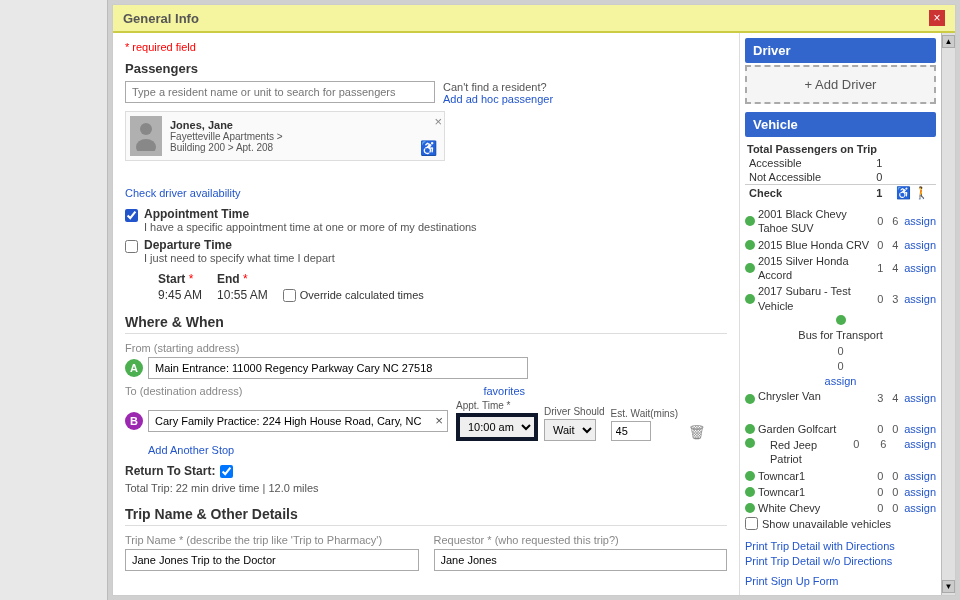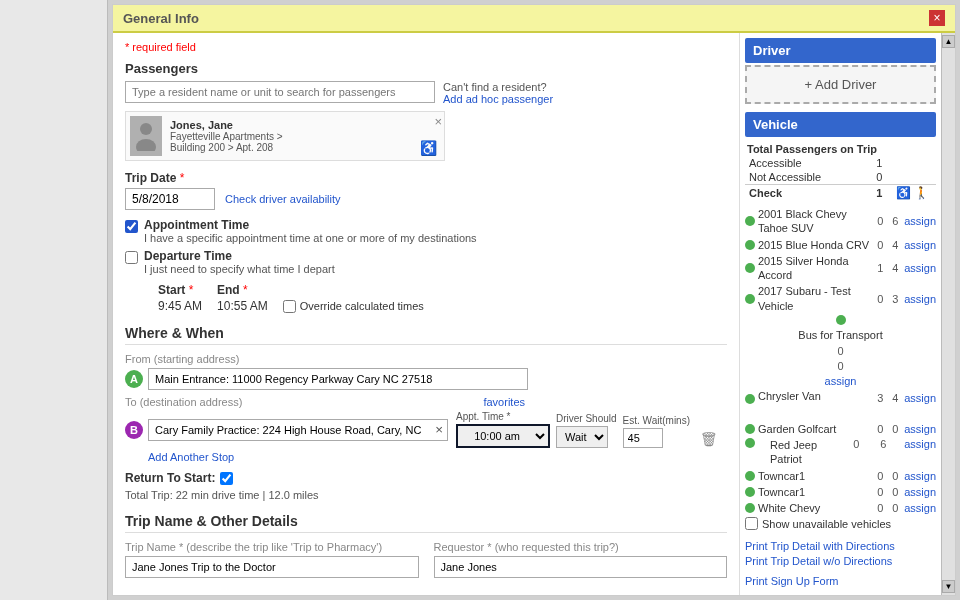--- a/index.html
+++ b/index.html
@@ -48,27 +48,20 @@
                 <div style="font-weight:bold;">Jones, Jane</div>
                 <div style="color:#555; font-size:10px;">Fayetteville Apartments &gt;</div>
                 <div style="color:#555; font-size:10px;">Building 200 &gt; Apt. 208</div>
               </div>
               <button style="position:absolute; right:2px; top:2px; background:none; border:none; color:#888; cursor:pointer; font-size:13px;">×</button>
               <span style="position:absolute; right:6px; bottom:4px; color:#2255cc; font-size:14px;">♿</span>
             </div>
           </div>
 
           <div style="margin-top:10px; display:flex; align-items:center; gap:10px; flex-wrap:wrap;">
-            <div>
-              <div style="font-size:12px; margin-bottom:3px;">
-                <span style="font-weight:bold;">Trip Date</span>
-                <span style="color:red;">*</span>
-              </div>
-              <input type="text" style="padding: 3px 6px; border: 1px solid rgb(170, 170, 170); font-size: 12px; width: 90px;" value="5/8/2018">
-            </div>
             <a style="color:#2255cc; font-size:11px; cursor:pointer; text-decoration:none; margin-top:16px;">Check driver availability</a>
           </div>
 
           <div style="display:flex; align-items:flex-start; margin-top:8px; gap:6px;">
             <input type="checkbox" checked="" style="margin-top: 2px; accent-color: rgb(34, 85, 204);">
             <div>
               <div style="font-size:12px; font-weight:bold;">Appointment Time</div>
               <div style="font-size:11px; color:#555;">I have a specific appointment time at one or more of my destinations</div>
             </div>
           </div>
@@ -120,21 +113,21 @@
                   <div style="width:18px; height:18px; border-radius:50%; background:#9c27b0; color:white; display:flex; align-items:center; justify-content:center; font-size:11px; font-weight:bold; flex-shrink:0;">B</div>
                   <div style="display:flex; align-items:center; border:1px solid #aaa; background:white; width:300px;">
                     <input type="text" style="flex: 1 1 0%; border: none; outline: none; padding: 4px 6px; font-size: 11px;" value="Cary Family Practice: 224 High House Road, Cary, NC">
                     <button style="background:none; border:none; cursor:pointer; padding:2px 4px; color:#555;">×</button>
                   </div>
                 </div>
 
                 <div style="display:flex; gap:6px; align-items:flex-end;">
                   <div>
                     <div style="font-size:10px; color:#555; margin-bottom:2px;">Appt. Time *</div>
-                    <select style="padding:3px 12px; border:2px solid #0f172a; font-size:11px;text-align:right;">
+                    <select style="padding:3px 4px; border:4px solid #0f172a; font-size:11px;">
                       <option>10:00 am</option>
                     </select>
                   </div>
                   <div>
                     <div style="font-size:10px; color:#555; margin-bottom:2px;">Driver Should</div>
                     <select style="padding:3px 4px; border:1px solid #aaa; font-size:11px;">
                       <option>Wait</option>
                     </select>
                   </div>
                   <div>

